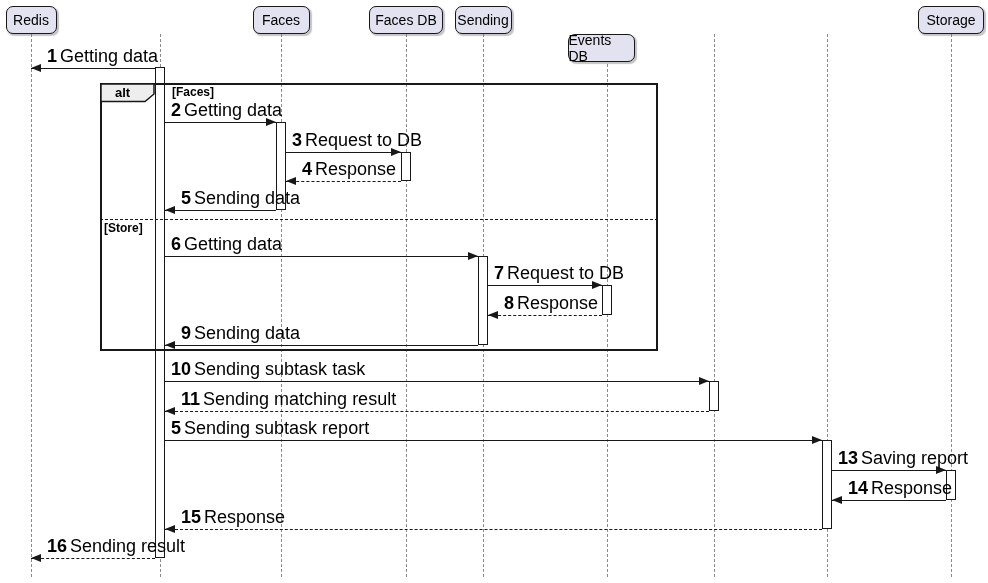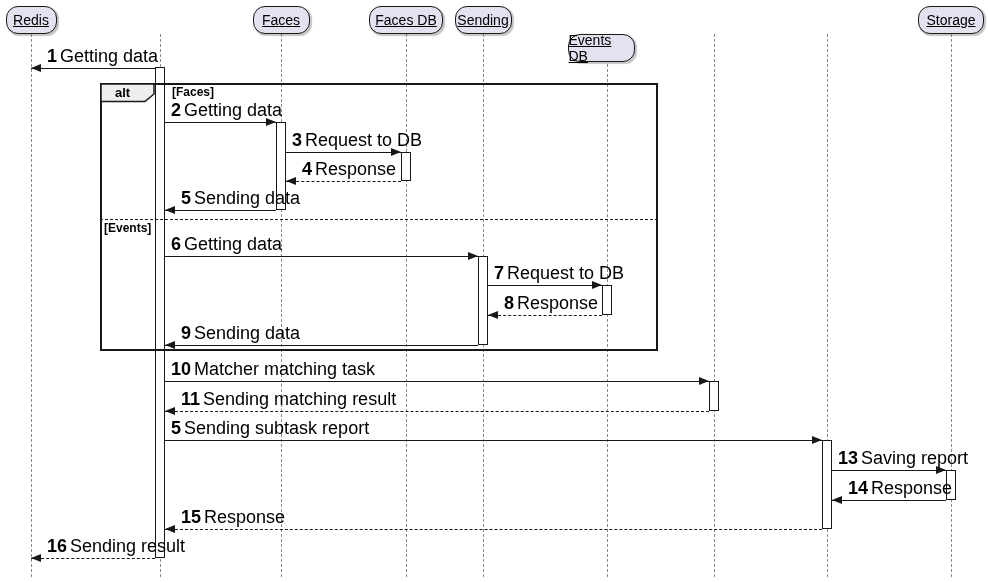--- a/index.html
+++ b/index.html
@@ -6,25 +6,24 @@
   #canvas {
     position: relative; width: 988px; height: 583px;
     background: var(--bg, #ffffff);
     font-family: "Liberation Sans", sans-serif;
     overflow: hidden; color: var(--text, #000);
   }
   .participant {
     position: absolute; height: 28px; box-sizing: border-box;
     background: var(--participant-fill, #E2E2F0);
     border: 1px solid var(--border, #181818);
-    border-radius: 12px;
+    border-radius: 7px;
     display: flex; align-items: center; justify-content: center;
     font-size: 14px;
     box-shadow: 1.5px 1.5px 1px rgba(110,110,110,0.4);
-    text-decoration: underline;
   }
   .lifeline { position: absolute; width: 0; border-left: 1px dashed var(--lifeline, #8B8B8B); }
   .activation {
     position: absolute; width: 10px; box-sizing: border-box;
     background: #ffffff; border: 1px solid var(--border, #181818);
   }
   .msg-line { position: absolute; height: 0; border-top: 1px solid var(--border, #181818); }
   .msg-line.dotted { border-top-style: dashed; }
   .arrow { position: absolute; width: 0; height: 0; border-top: 4px solid transparent; border-bottom: 4px solid transparent; }
   .arrow.r { border-left: 10px solid var(--border, #181818); }
@@ -86,21 +85,21 @@
     <div class="arrow r" style="left: 592px; top: 281px;"></div>
     <div class="msg-label" style="left: 494px; top: 266px;"><b>7</b><span>Request to DB</span></div>
     <div class="msg-line dotted" style="left: 488px; top: 315px; width: 114px;"></div>
     <div class="arrow l" style="left: 488px; top: 311px;"></div>
     <div class="msg-label" style="left: 504px; top: 296px;"><b>8</b><span>Response</span></div>
     <div class="msg-line" style="left: 165px; top: 345px; width: 313px;"></div>
     <div class="arrow l" style="left: 165px; top: 341px;"></div>
     <div class="msg-label" style="left: 181px; top: 326px;"><b>9</b><span>Sending data</span></div>
     <div class="msg-line" style="left: 165px; top: 381px; width: 544px;"></div>
     <div class="arrow r" style="left: 699px; top: 377px;"></div>
-    <div class="msg-label" style="left: 171px; top: 362px;"><b>10</b><span>Matcher matching task</span></div>
+    <div class="msg-label" style="left: 171px; top: 362px;"><b>10</b><span>Sending subtask task</span></div>
     <div class="msg-line dotted" style="left: 165px; top: 411px; width: 544px;"></div>
     <div class="arrow l" style="left: 165px; top: 407px;"></div>
     <div class="msg-label" style="left: 181px; top: 392px;"><b>11</b><span>Sending matching result</span></div>
     <div class="msg-line" style="left: 165px; top: 440px; width: 657px;"></div>
     <div class="arrow r" style="left: 812px; top: 436px;"></div>
     <div class="msg-label" style="left: 171px; top: 421px;"><b>5</b><span>Sending subtask report</span></div>
     <div class="msg-line" style="left: 832px; top: 470px; width: 114px;"></div>
     <div class="arrow r" style="left: 936px; top: 466px;"></div>
     <div class="msg-label" style="left: 838px; top: 451px;"><b>13</b><span>Saving report</span></div>
     <div class="msg-line" style="left: 832px; top: 500px; width: 114px;"></div>
@@ -112,14 +111,14 @@
     <div class="msg-line dotted" style="left: 31px; top: 558px; width: 124px;"></div>
     <div class="arrow l" style="left: 31px; top: 554px;"></div>
     <div class="msg-label" style="left: 47px; top: 539px;"><b>16</b><span>Sending result</span></div>
     <div class="frame" style="left: 100px; top: 83px; width: 558px; height: 268px;"></div>
     <div class="frame-divider" style="left: 100px; top: 219px; width: 558px;"></div>
     <svg width="56" height="20" class="pentagon" style="left: 100px; top: 83px;">
       <path d="M1,1 H54 V11 L45,18.5 H1 Z" fill="#EEEEEE" stroke="#181818" stroke-width="1.5"></path>
     </svg>
     <div class="frame-keyword" style="left: 115px; top: 85px;">alt</div>
     <div class="section-label" style="left: 172px; top: 85px;">[Faces]</div>
-    <div class="section-label" style="left: 104px; top: 221px;">[Events]</div>
+    <div class="section-label" style="left: 104px; top: 221px;">[Store]</div>
   </div>
 
 </body></html>

